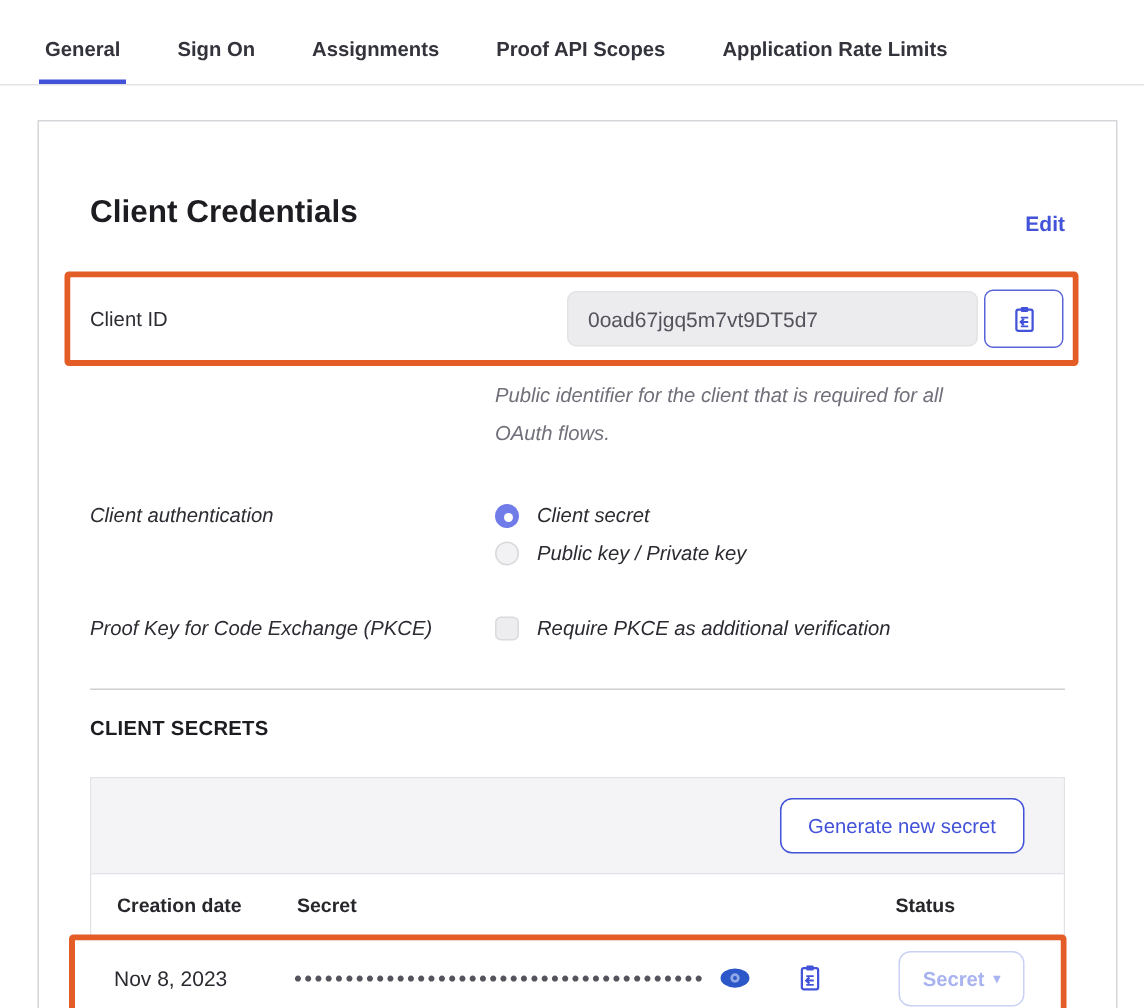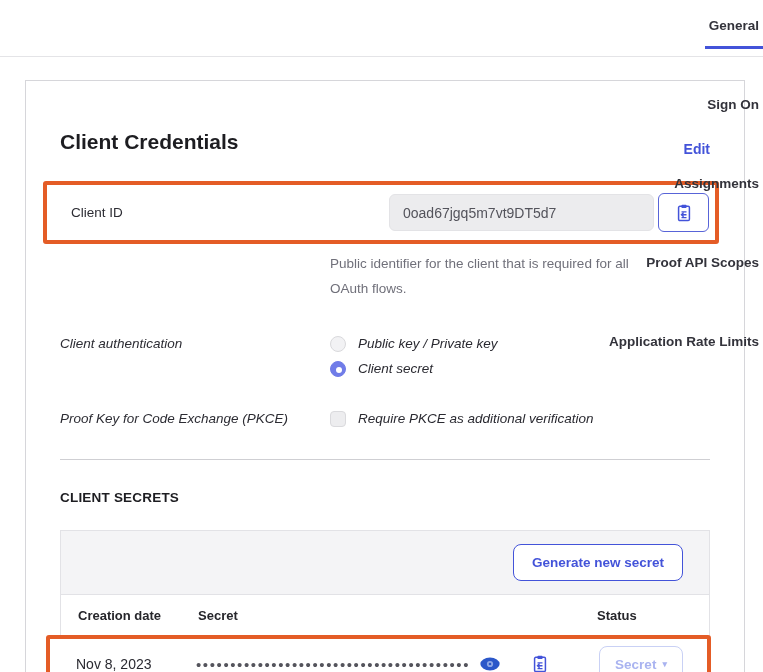--- a/index.html
+++ b/index.html
@@ -12,21 +12,20 @@
   }
 
   
   .tabbar {
     display: flex;
     align-items: flex-end;
     gap: 30px;
     padding: 0 0 0 26px;
     height: 57px;
     border-bottom: 1px solid #e4e4e7;
-    flex-direction: column;
   }
   .tab {
     font-size: 13.5px;
     font-weight: bold;
     color: #33333b;
     padding: 18px 4px 16px 4px;
     cursor: pointer;
     white-space: nowrap;
   }
   .tab.active {
@@ -63,21 +62,20 @@
     margin-top: 15px;
   }
 
   
   .hl-box {
     border: 4px solid #e45c26;
     border-radius: 3px;
   }
   .clientid-box {
     margin: 24px -9px 0 -17px;
-    padding-left: 11px;
   }
   .clientid-row {
     display: flex;
     align-items: center;
     padding: 8px 6px 8px 13px;
     background: #ffffff;
   }
   .field-label-col { width: 270px; flex: none; font-size: 13.5px; color: #2c2c33; }
   .id-field {
     width: 312px;
@@ -103,20 +101,21 @@
     align-items: center;
     justify-content: center;
     cursor: pointer;
   }
   .help-text {
     margin: 8px 0 0 270px;
     width: 330px;
     font-size: 13.5px;
     line-height: 1.85;
     color: #70707a;
+    font-style: italic;
   }
 
   
   .form-row {
     display: flex;
     align-items: flex-start;
     margin-top: 34px;
     padding-left: 0;
     font-style: italic;
   }
@@ -157,21 +156,21 @@
     flex: none;
   }
 
   .divider {
     margin-top: 32px;
     border-top: 1px solid #cfcfd3;
   }
 
   
   .secrets-title {
-    margin-top: 30px;
+    margin-top: 18px;
     font-size: 13.5px;
     font-weight: bold;
     color: #1d1d21;
     letter-spacing: 0.2px;
   }
   .secrets-panel {
     margin-top: 25px;
     border: 1px solid #e2e2e6;
   }
   .panel-toolbar {
@@ -180,21 +179,21 @@
     padding: 13px 26px;
     display: flex;
     justify-content: flex-end;
   }
   .gen-btn {
     background: #ffffff;
     border: 1px solid #4353d9;
     border-radius: 8px;
     color: #4353d9;
     font-size: 13.5px;
-    font-weight: bold;
+    font-weight: normal;
     padding: 10px 18px;
     cursor: pointer;
     font-family: "Liberation Sans", sans-serif;
   }
   .thead {
     display: flex;
     align-items: center;
     padding: 13px 14px 12px 17px;
     font-size: 13px;
     font-weight: bold;
@@ -276,26 +275,26 @@
         </span>
       </div>
     </div>
   </div>
   <div class="help-text">Public identifier for the client that is required for all OAuth flows.</div>
 
   <div class="form-row">
     <div class="field-label-col">Client authentication</div>
     <div class="options-col">
       <div class="opt">
+        <span class="radio checked"></span>
+        <span>Client secret</span>
+      </div>
+      <div class="opt">
         <span class="radio"></span>
         <span>Public key / Private key</span>
-      </div>
-      <div class="opt">
-        <span class="radio checked"></span>
-        <span>Client secret</span>
       </div>
     </div>
   </div>
 
   <div class="form-row">
     <div class="field-label-col">Proof Key for Code Exchange (PKCE)</div>
     <div class="opt">
       <span class="checkbox"></span>
       <span>Require PKCE as additional verification</span>
     </div>

